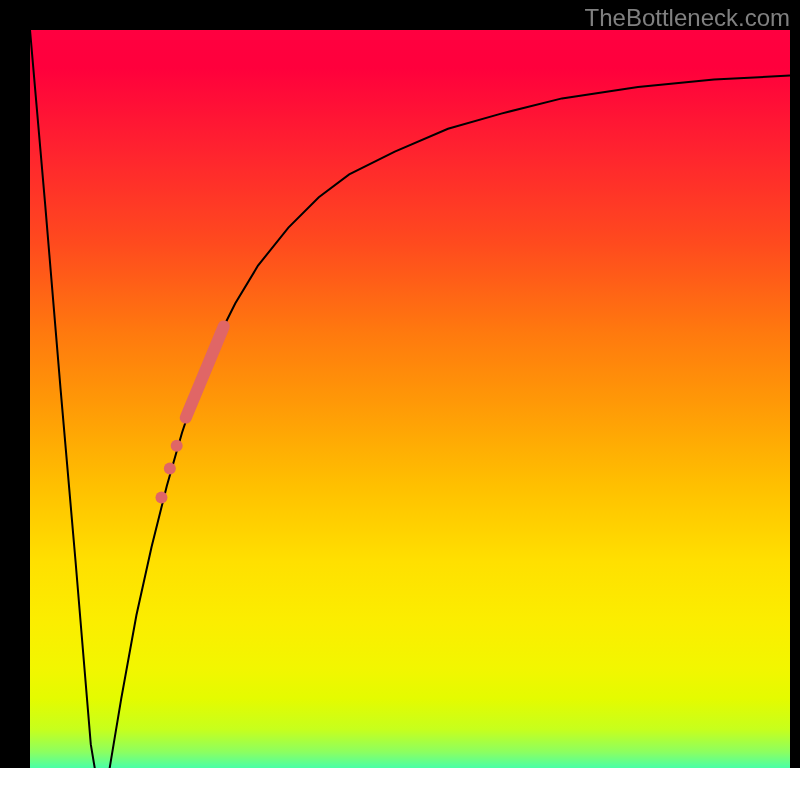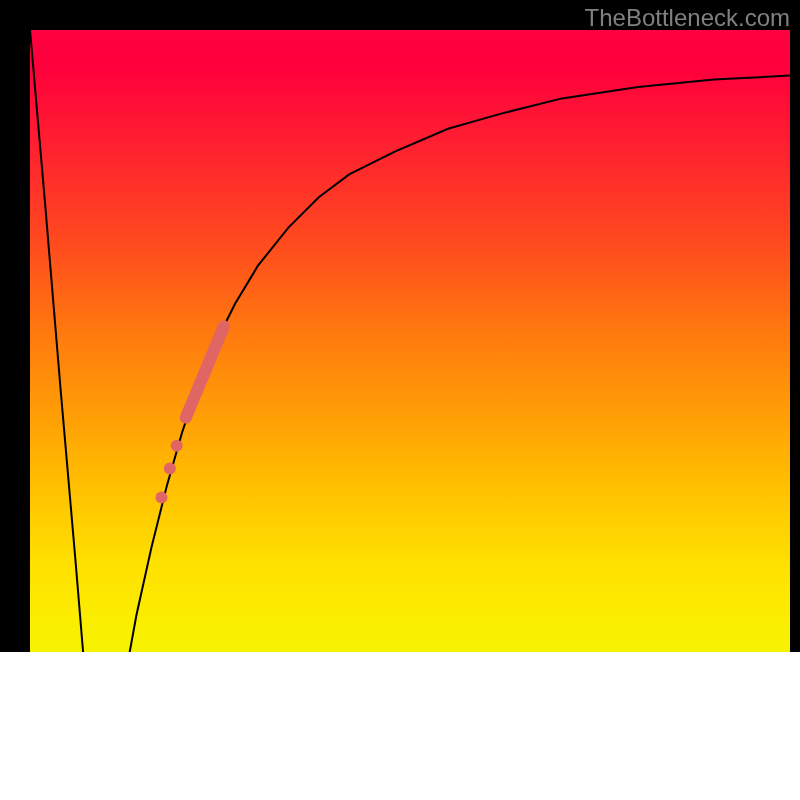--- a/index.html
+++ b/index.html
@@ -3,21 +3,21 @@
 <meta charset="utf-8">
 <style>
   body {
     margin: 0;
     padding: 0;
     background: #fff;
   }
   .container {
     position: relative;
     width: 800px;
-    height: 652px;
+    height: 768px;
     background: #000;
   }
   .watermark {
     position: absolute;
     top: 4px;
     right: 10px;
     color: #808080;
     font-family: Arial, Helvetica, sans-serif;
     font-size: 24px;
     z-index: 10;

